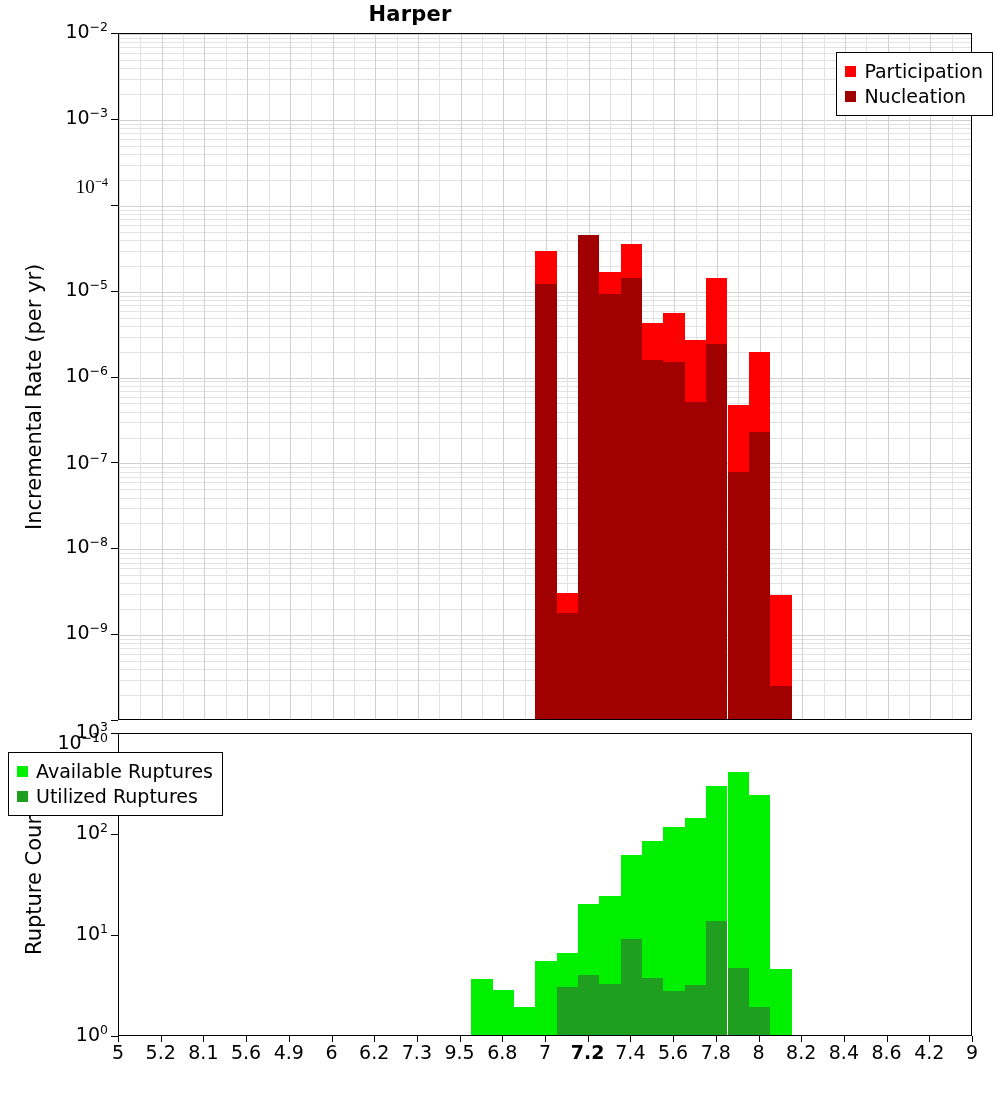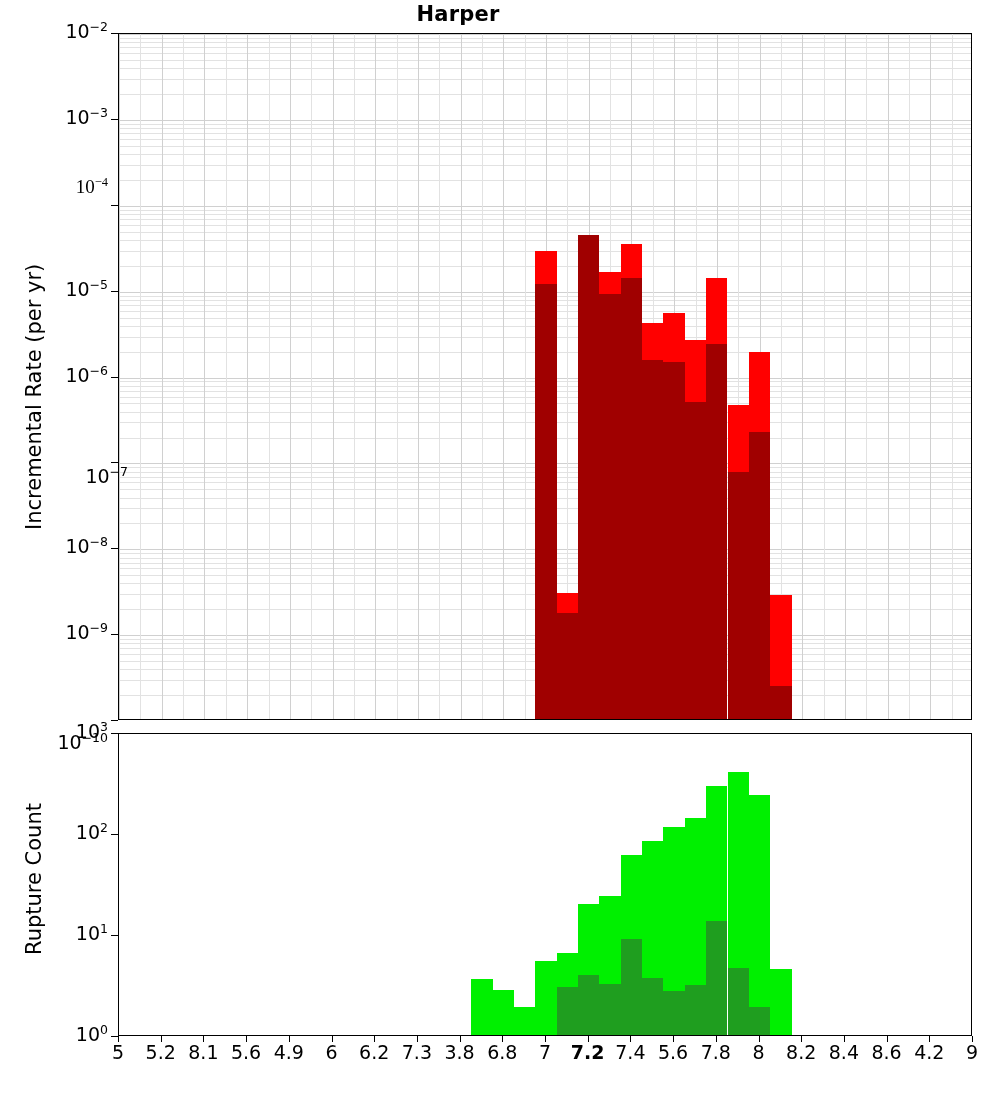--- a/index.html
+++ b/index.html
@@ -25,21 +25,20 @@
   
   #chart-title {
     position: absolute;
     left: 0;
     top: 2px;
     width: 820px;
     text-align: center;
     font-size: 21px;
     font-weight: bold;
     letter-spacing: 0.2px;
-    padding-left: 48px;
   }
 
   
   .axes {
     position: absolute;
     box-sizing: border-box;
     border: 1.2px solid #000;
     background: #ffffff;
     overflow: hidden;
   }
@@ -301,35 +300,45 @@
       <div class="bar bar-nucleation" style="left: 629.8px; width: 21.4px; height: 287px;"></div>
       <div class="bar bar-nucleation" style="left: 651.2px; width: 21.4px; height: 32.7px;"></div>
     </div>
   <div id="ytick-top" style="position: absolute; left: 0px; top: 0px; width: 1000px; height: 1100px;">
       <div class="ytick" style="top: 732px; left: 0px; width: 108px;">10<sup>−10</sup></div>
       <div class="tickmark" style="position: absolute; left: 111px; top: 720px; width: 7px;"></div>
       <div class="ytick" style="top: 622.1px; left: 0px; width: 108px;">10<sup>−9</sup></div>
       <div class="tickmark" style="position: absolute; left: 111px; top: 634.1px; width: 7px;"></div>
       <div class="ytick" style="top: 536.3px; left: 0px; width: 108px;">10<sup>−8</sup></div>
       <div class="tickmark" style="position: absolute; left: 111px; top: 548.3px; width: 7px;"></div>
-      <div class="ytick" style="top: 466px; left: 0px; width: 108px; margin-left: 20px;">10<sup>−7</sup></div>
+      <div class="ytick" style="top: 452px; left: 0px; width: 108px;">10<sup>−7</sup></div>
       <div class="tickmark" style="position: absolute; left: 111px; top: 462.4px; width: 7px;"></div>
       <div class="ytick" style="top: 364.5px; left: 0px; width: 108px;">10<sup>−6</sup></div>
       <div class="tickmark" style="position: absolute; left: 111px; top: 376.5px; width: 7px;"></div>
       <div class="ytick" style="top: 278.6px; left: 0px; width: 108px;">10<sup>−5</sup></div>
       <div class="tickmark" style="position: absolute; left: 111px; top: 290.6px; width: 7px;"></div>
       <div class="ytick" style="top: 176px; left: 0px; width: 108px; font-family: Liberation Serif, serif;">10<sup>−4</sup></div>
       <div class="tickmark" style="position: absolute; left: 111px; top: 204.8px; width: 7px;"></div>
       <div class="ytick" style="top: 106.9px; left: 0px; width: 108px;">10<sup>−3</sup></div>
       <div class="tickmark" style="position: absolute; left: 111px; top: 118.9px; width: 7px;"></div>
       <div class="ytick" style="top: 21px; left: 0px; width: 108px;">10<sup>−2</sup></div>
       <div class="tickmark" style="position: absolute; left: 111px; top: 33px; width: 7px;"></div>
     </div>
   <div class="ylabel" id="ylabel-top">Incremental Rate (per yr)</div>
 
+  <div class="legend" id="legend-top">
+    <div class="legend-row">
+      <span class="legend-swatch" style="background:#ff0000"></span>
+      <span class="legend-text">Participation</span>
+    </div>
+    <div class="legend-row">
+      <span class="legend-swatch" style="background:#a00000"></span>
+      <span class="legend-text">Nucleation</span>
+    </div>
+  </div>
 
   <div class="axes" id="axes-bottom">
   <div class="bar bar-available" style="left: 352.3px; width: 21.3px; height: 56.2px;"></div>
       <div class="bar bar-available" style="left: 373.6px; width: 21.3px; height: 45.2px;"></div>
       <div class="bar bar-available" style="left: 395px; width: 21.3px; height: 28.2px;"></div>
       <div class="bar bar-available" style="left: 416.3px; width: 21.3px; height: 74px;"></div>
       <div class="bar bar-available" style="left: 437.7px; width: 21.3px; height: 82.1px;"></div>
       <div class="bar bar-available" style="left: 459px; width: 21.3px; height: 131.4px;"></div>
       <div class="bar bar-available" style="left: 480.4px; width: 21.3px; height: 139.4px;"></div>
       <div class="bar bar-available" style="left: 501.7px; width: 21.3px; height: 179.6px;"></div>
@@ -356,39 +365,49 @@
       <div class="tickmark" style="position: absolute; left: 111px; top: 1036px; width: 7px;"></div>
       <div class="ytick" style="top: 923px; left: 0px; width: 108px;">10<sup>1</sup></div>
       <div class="tickmark" style="position: absolute; left: 111px; top: 935px; width: 7px;"></div>
       <div class="ytick" style="top: 822px; left: 0px; width: 108px;">10<sup>2</sup></div>
       <div class="tickmark" style="position: absolute; left: 111px; top: 834px; width: 7px;"></div>
       <div class="ytick" style="top: 721px; left: 0px; width: 108px;">10<sup>3</sup></div>
       <div class="tickmark" style="position: absolute; left: 111px; top: 733px; width: 7px;"></div>
     </div>
   <div class="ylabel" id="ylabel-bottom">Rupture Count</div>
 
+  <div class="legend" id="legend-bottom">
+    <div class="legend-row">
+      <span class="legend-swatch" style="background:#00f000"></span>
+      <span class="legend-text">Available Ruptures</span>
+    </div>
+    <div class="legend-row">
+      <span class="legend-swatch" style="background:#1f9e1f"></span>
+      <span class="legend-text">Utilized Ruptures</span>
+    </div>
+  </div>
 
   <div id="xticks" style="position: absolute; left: 0px; top: 0px; width: 1000px; height: 1100px;">
       <div class="xtick" style="left: 94px; top: 1043px; width: 48px;">5</div>
       <div class="tickmark" style="position: absolute; left: 118px; top: 1036px; width: 1px; height: 6px;"></div>
       <div class="xtick" style="left: 136.7px; top: 1043px; width: 48px;">5.2</div>
       <div class="tickmark" style="position: absolute; left: 160.7px; top: 1036px; width: 1px; height: 6px;"></div>
       <div class="xtick" style="left: 179.4px; top: 1043px; width: 48px;">8.1</div>
       <div class="tickmark" style="position: absolute; left: 203.4px; top: 1036px; width: 1px; height: 6px;"></div>
       <div class="xtick" style="left: 222.1px; top: 1043px; width: 48px;">5.6</div>
       <div class="tickmark" style="position: absolute; left: 246.1px; top: 1036px; width: 1px; height: 6px;"></div>
       <div class="xtick" style="left: 264.8px; top: 1043px; width: 48px;">4.9</div>
       <div class="tickmark" style="position: absolute; left: 288.8px; top: 1036px; width: 1px; height: 6px;"></div>
       <div class="xtick" style="left: 307.5px; top: 1043px; width: 48px;">6</div>
       <div class="tickmark" style="position: absolute; left: 331.5px; top: 1036px; width: 1px; height: 6px;"></div>
       <div class="xtick" style="left: 350.2px; top: 1043px; width: 48px;">6.2</div>
       <div class="tickmark" style="position: absolute; left: 374.2px; top: 1036px; width: 1px; height: 6px;"></div>
       <div class="xtick" style="left: 392.9px; top: 1043px; width: 48px;">7.3</div>
       <div class="tickmark" style="position: absolute; left: 416.9px; top: 1036px; width: 1px; height: 6px;"></div>
-      <div class="xtick" style="left: 435.6px; top: 1043px; width: 48px;">3.8</div>
+      <div class="xtick" style="left: 435.6px; top: 1043px; width: 48px;">9.5</div>
       <div class="tickmark" style="position: absolute; left: 459.6px; top: 1036px; width: 1px; height: 6px;"></div>
       <div class="xtick" style="left: 478.3px; top: 1043px; width: 48px;">6.8</div>
       <div class="tickmark" style="position: absolute; left: 502.3px; top: 1036px; width: 1px; height: 6px;"></div>
       <div class="xtick" style="left: 521px; top: 1043px; width: 48px;">7</div>
       <div class="tickmark" style="position: absolute; left: 545px; top: 1036px; width: 1px; height: 6px;"></div>
       <div class="xtick" style="left: 563.7px; top: 1043px; width: 48px; font-weight: bold;">7.2</div>
       <div class="tickmark" style="position: absolute; left: 587.7px; top: 1036px; width: 1px; height: 6px;"></div>
       <div class="xtick" style="left: 606.4px; top: 1043px; width: 48px;">7.4</div>
       <div class="tickmark" style="position: absolute; left: 630.4px; top: 1036px; width: 1px; height: 6px;"></div>
       <div class="xtick" style="left: 649.1px; top: 1043px; width: 48px;">5.6</div>

